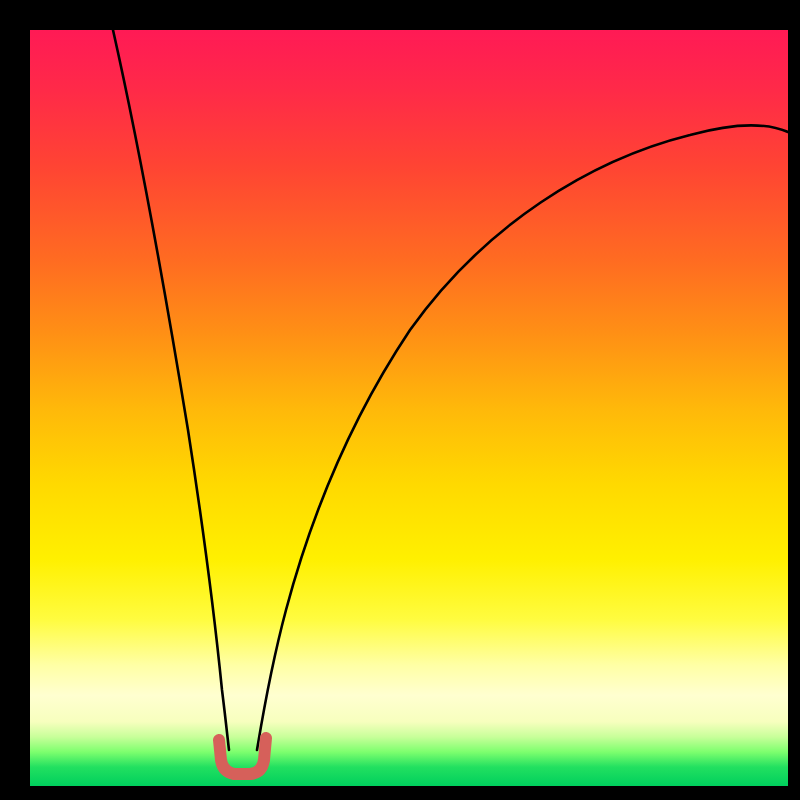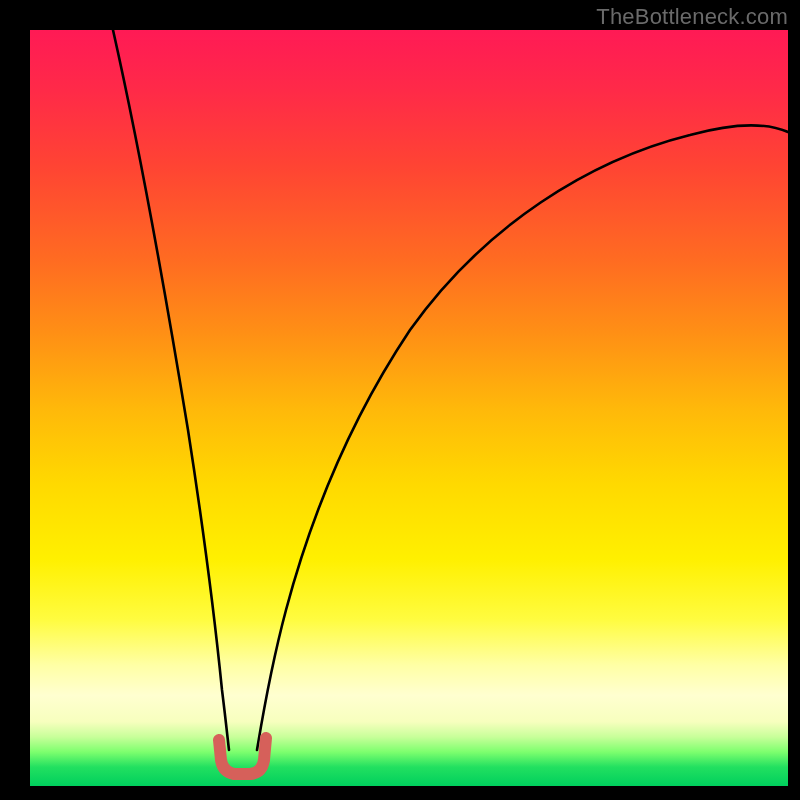--- a/index.html
+++ b/index.html
@@ -82,14 +82,13 @@
              C 700 94, 735 92, 758 102" fill="none" stroke="#000" stroke-width="2.6" stroke-linecap="round"></path>
 
     <path d="M 189 710
              L 191 730
              Q 193 742 204 744
              L 220 744
              Q 232 743 234 730
              L 236 708" fill="none" stroke="#d6605a" stroke-width="12" stroke-linecap="round" stroke-linejoin="round"></path>
   </svg>
 
-  <div class="watermark">TheBottleneck.com</div>
 </div>
 
 </body></html>

